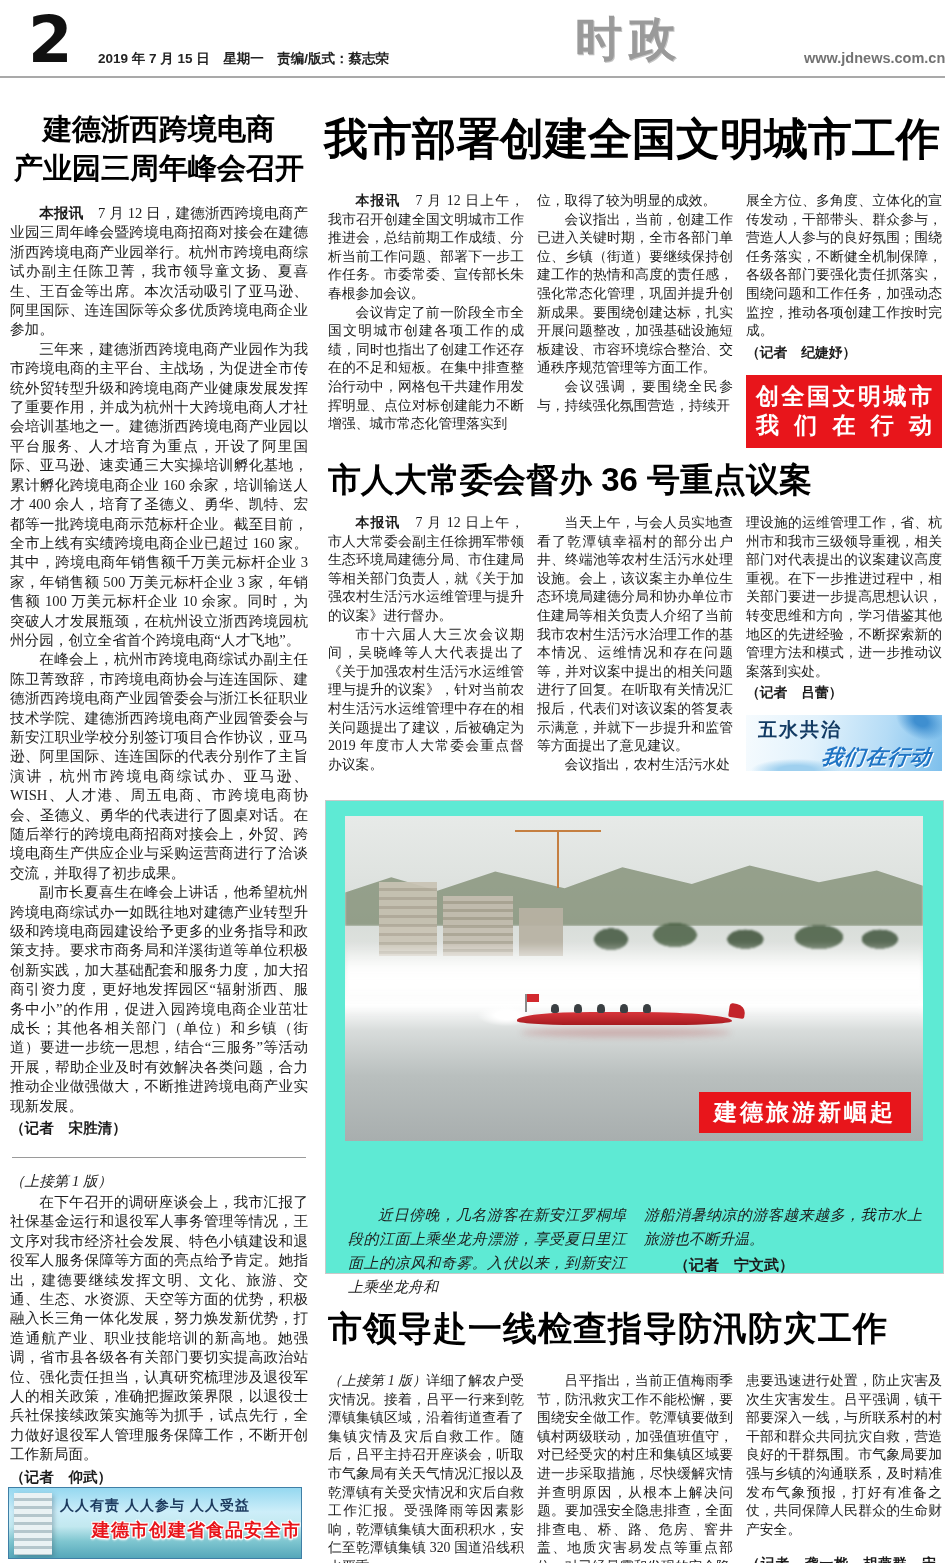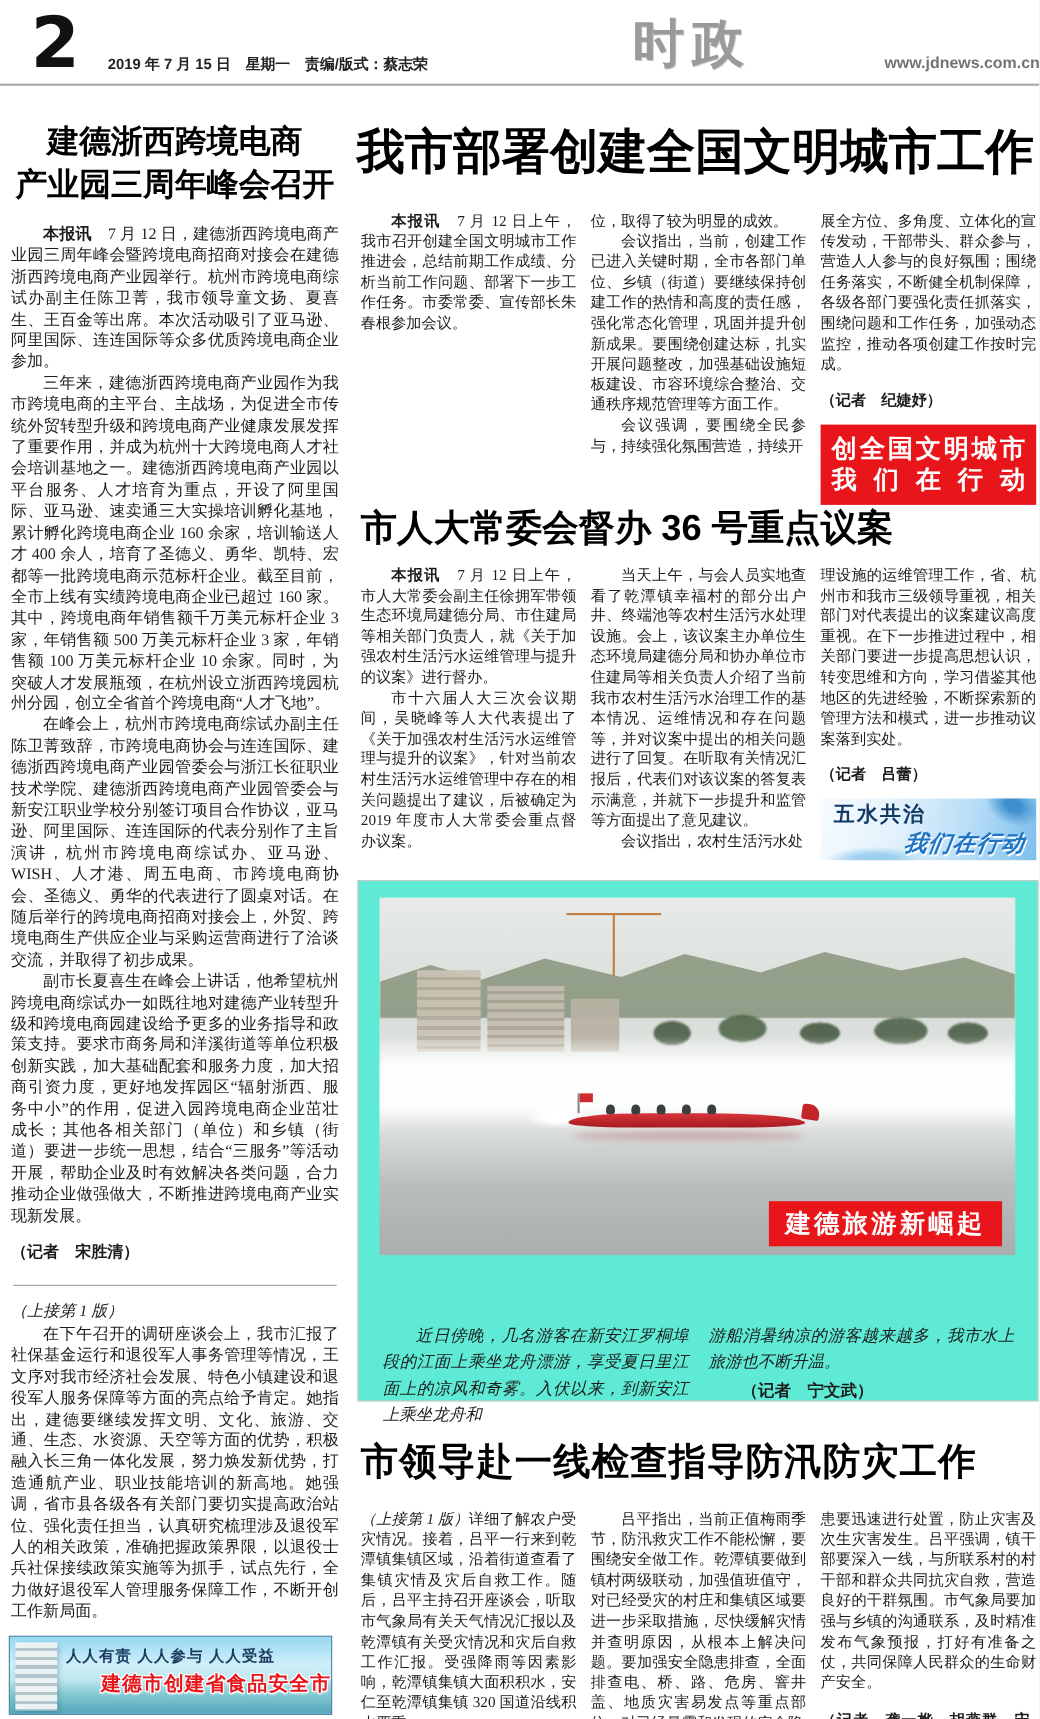--- a/index.html
+++ b/index.html
@@ -18,21 +18,21 @@
            font-family:"Liberation Sans","DejaVu Sans",sans-serif;}
   .header-rule{position:absolute;left:0;top:76px;width:945px;height:2px;background:#a9a9a9;}
 
   
   .leftcol{position:absolute;left:10px;top:104px;width:298px;}
   .left-title{font-size:29px;line-height:39px;font-weight:900;text-align:center;color:#000;
               margin:6px 0 16px;}
   .txt p{text-align:justify;text-indent:2em;}
   .txt p.cont{text-indent:0;}
   .left-txt{font-size:14.6px;line-height:19.4px;}
-  .byline{text-align:right;font-weight:700;text-indent:0 !important;padding-right:6px;margin-top:14px;}
+  .byline{text-align:right;font-weight:700;text-indent:0 !important;padding-right:6px;margin-top:3px;}
   .left-divider{border:none;border-top:1px solid #9a9a9a;margin:18px 2px 14px;}
   .cont-note{font-style:italic;font-size:14.6px;margin-bottom:2px;}
 
   
   .ad{position:absolute;left:8px;top:1487px;width:292px;height:70px;border:1px solid #3f7fa6;
       overflow:hidden;background:linear-gradient(180deg,#95d8f0 0%,#cdeef9 34%,#c2e8ef 55%,#7fc6d0 76%,#55a7ba 100%);}
   .ad-building{position:absolute;left:5px;top:5px;width:38px;height:62px;
                background:repeating-linear-gradient(180deg,#eaf2f4 0 5px,#b4c6cc 5px 8px);
                box-shadow:2px 2px 5px rgba(30,60,80,.3);}
   .ad-slogan{position:relative;margin-top:9px;text-align:center;font-size:14px;font-weight:900;
@@ -153,20 +153,21 @@
   <div class="ad hei">
     <div class="ad-building"></div>
     <div class="ad-slogan">人人有责 人人参与 人人受益</div>
     <div class="ad-title">建德市创建省食品安全市</div>
   </div>
 
   <div class="headline-1 hei">我市部署创建全国文明城市工作</div>
   <div class="a1cols cols txt">
     <div class="col">
       <p><b class="lead">本报讯</b><span>　7 月 12 日上午，我市召开创建全国文明城市工作推进会，总结前期工作成绩、分析当前工作问题、部署下一步工作任务。市委常委、宣传部长朱春根参加会议。</span></p>
+      <p>会议肯定了前一阶段全市全国文明城市创建各项工作的成绩，同时也指出了创建工作还存在的不足和短板。在集中排查整治行动中，网格包干共建作用发挥明显、点位对标创建能力不断增强、城市常态化管理落实到</p>
     </div>
     <div class="col">
       <p class="cont">位，取得了较为明显的成效。</p>
       <p>会议指出，当前，创建工作已进入关键时期，全市各部门单位、乡镇（街道）要继续保持创建工作的热情和高度的责任感，强化常态化管理，巩固并提升创新成果。要围绕创建达标，扎实开展问题整改，加强基础设施短板建设、市容环境综合整治、交通秩序规范管理等方面工作。</p>
       <p>会议强调，要围绕全民参与，持续强化氛围营造，持续开</p>
     </div>
     <div class="col">
       <p class="cont">展全方位、多角度、立体化的宣传发动，干部带头、群众参与，营造人人参与的良好氛围；围绕任务落实，不断健全机制保障，各级各部门要强化责任抓落实，围绕问题和工作任务，加强动态监控，推动各项创建工作按时完成。</p>
       <p class="byline">（记者　纪婕妤）</p>
       <div class="redbox">

